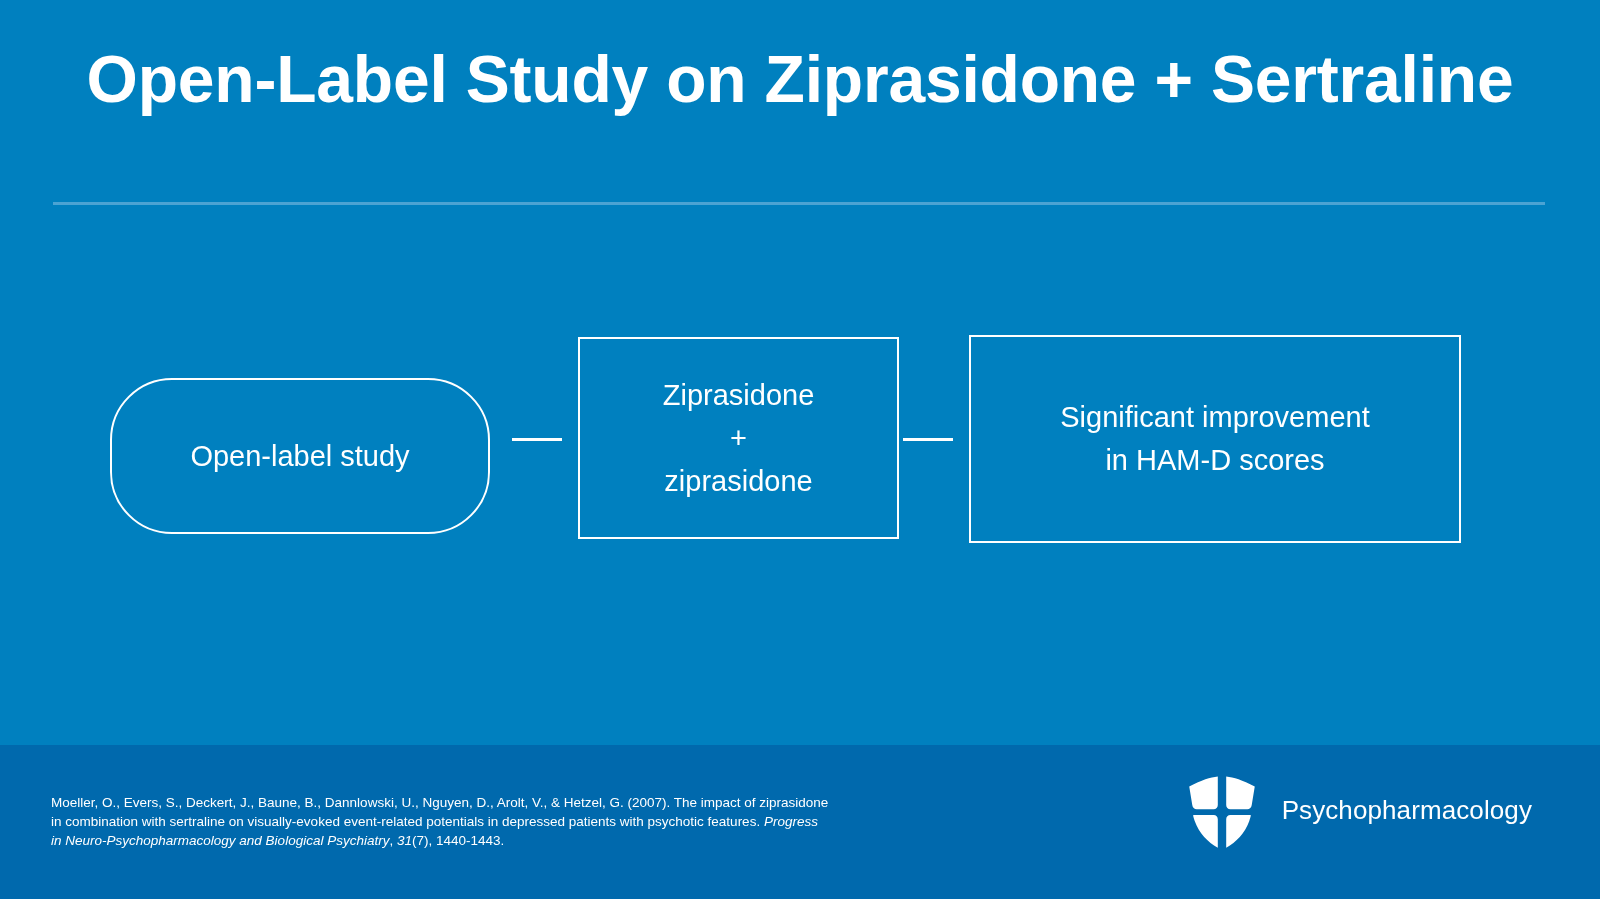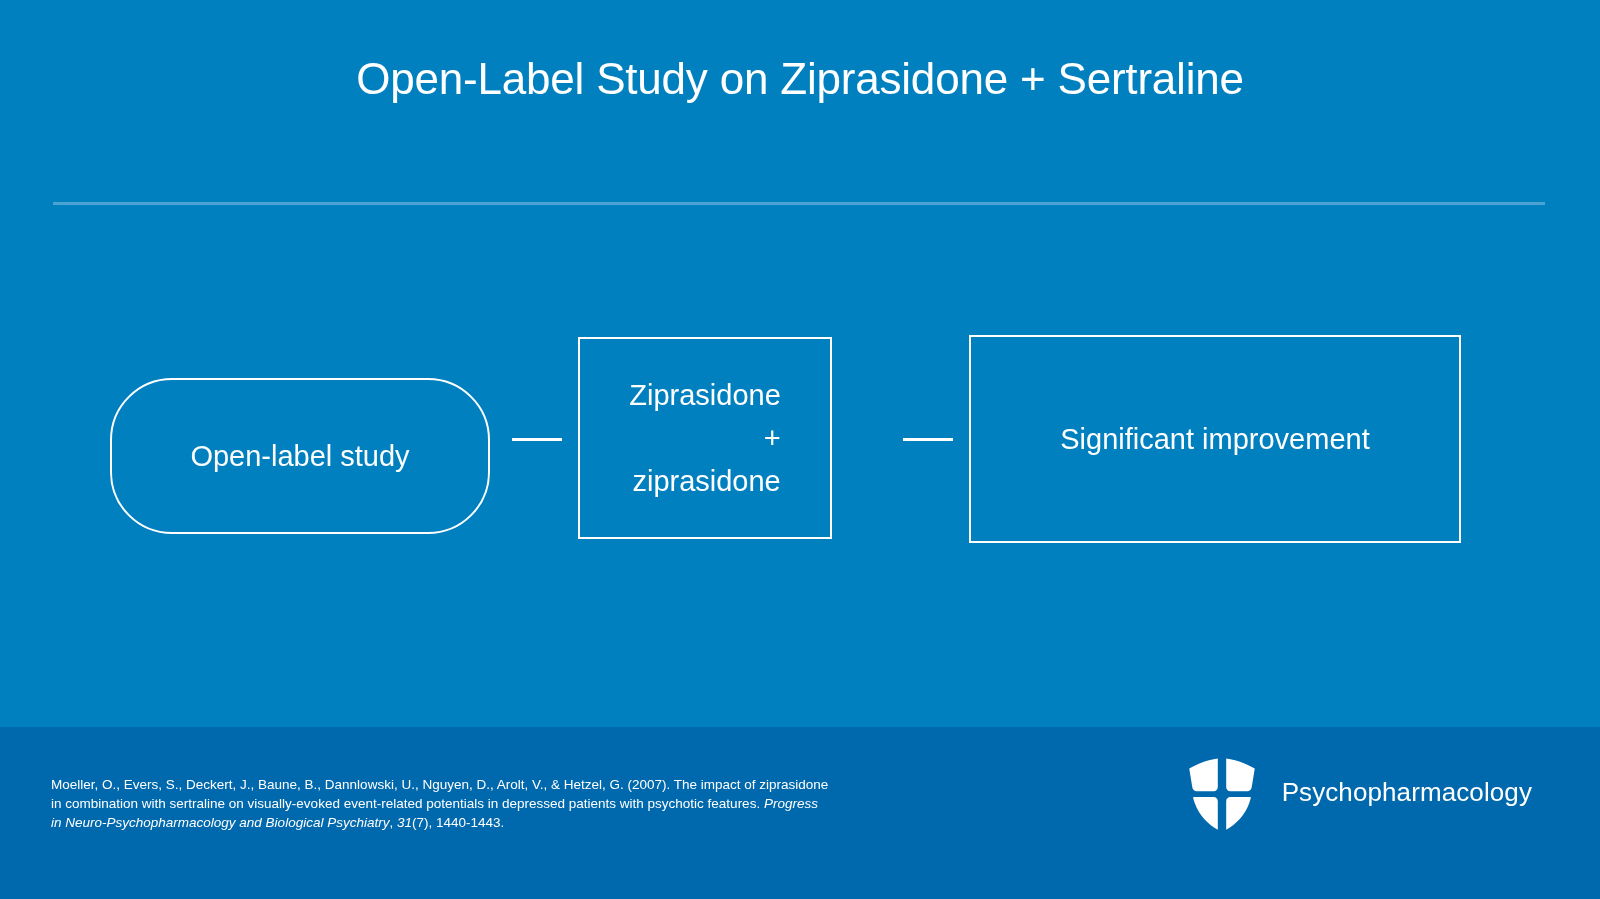--- a/index.html
+++ b/index.html
@@ -20,22 +20,22 @@
   
   .title-block {
     position: absolute;
     top: 44px;
     left: 0;
     width: 1600px;
     text-align: center;
   }
   .title-line {
     color: #ffffff;
-    font-size: 44px;
-    font-weight: normal;
+    font-size: 66px;
+    font-weight: bold;
     line-height: 70px;
     letter-spacing: -0.2px;
     white-space: nowrap;
   }
   .title-divider {
     position: absolute;
     top: 202px;
     left: 53px;
     width: 1492px;
     height: 3px;
@@ -66,23 +66,22 @@
   .node-pill {
     left: 110px;
     top: 48px;
     width: 380px;
     height: 156px;
     border-radius: 62px;
   }
   .node-box-2 {
     left: 578px;
     top: 7px;
-    width: 254px;
+    width: 321px;
     height: 202px;
-    text-align: right;
   }
   .node-box-3 {
     left: 969px;
     top: 5px;
     width: 492px;
     height: 208px;
   }
   .node-label {
     display: block;
     padding: 0 16px;
@@ -95,21 +94,21 @@
   }
   .connector-1 { left: 512px; width: 50px; }
   .connector-2 { left: 903px; width: 50px; }
 
   
   .footer {
     position: absolute;
     left: 0;
     bottom: 0;
     width: 1600px;
-    height: 172px;
+    height: 154px;
     background: #0069ad;
   }
   .citation {
     position: absolute;
     left: 51px;
     top: 48px;
     width: 780px;
     color: #ffffff;
     font-size: 13.5px;
     line-height: 19px;
@@ -161,20 +160,21 @@
         <span>+</span><br>
         <span>ziprasidone</span>
       </span>
     </div>
 
     <div class="connector connector-2"></div>
 
     <div class="node node-box-3">
       <span class="node-label">
         <span>Significant improvement</span><br>
+        <span>in HAM-D scores</span>
       </span>
     </div>
 
   </div>
 
   <div class="footer">
 
     <div class="citation">
       <span>Moeller, O., Evers, S., Deckert, J., Baune, B., Dannlowski, U., Nguyen, D., Arolt, V., &amp; Hetzel, G. (2007).</span>
       <span>The impact of ziprasidone in combination with sertraline on visually-evoked event-related potentials in depressed patients with psychotic features.</span>

